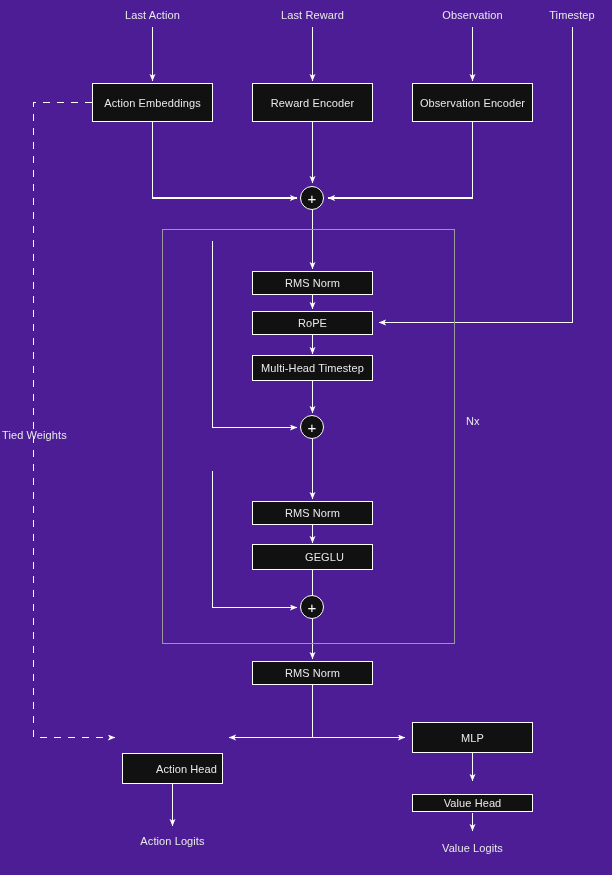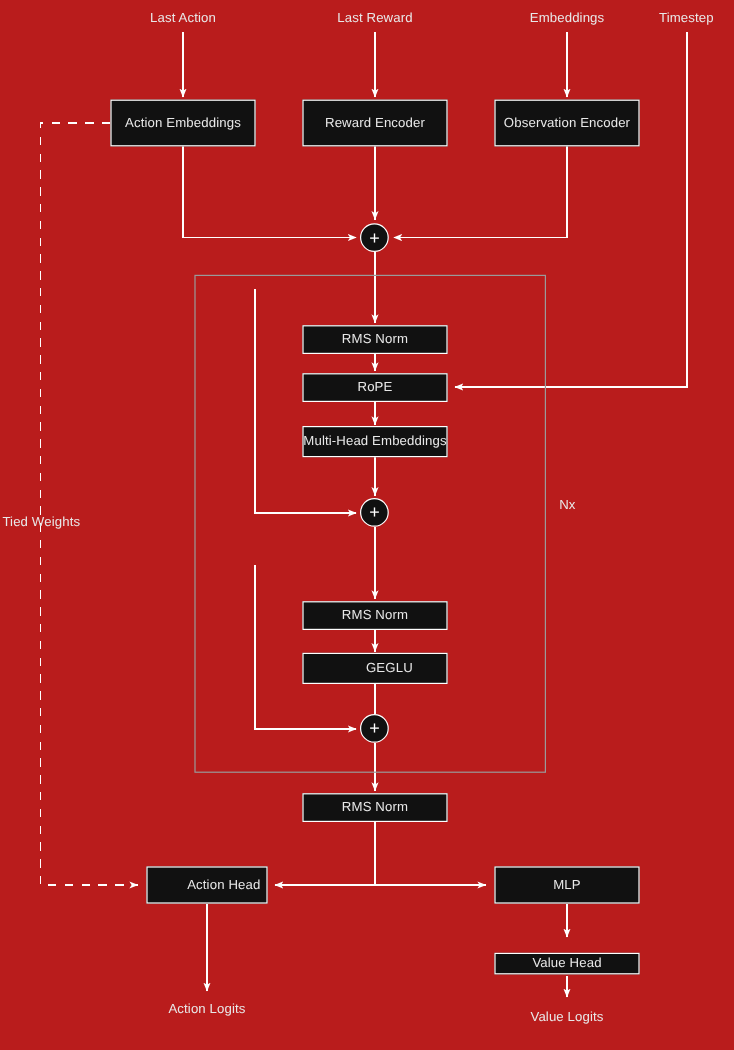--- a/index.html
+++ b/index.html
@@ -8,21 +8,21 @@
     padding: 0;
     background: #111111;
   }
   body {
     font-family: "Liberation Sans", sans-serif;
   }
   #diagram-root {
     position: relative;
     width: 612px;
     height: 875px;
-    background: #b91c1c;
+    background: #4c1d95;
     overflow: hidden;
   }
   #diagram-svg {
     position: absolute;
     top: 0;
     left: 0;
     width: 612px;
     height: 875px;
   }
   .node-box {
@@ -129,44 +129,44 @@
       <path d="M472.5,813 L472.5,831" marker-end="url(#arrowhead)"></path>
     </g>
 
     <g stroke="#ffffff" stroke-width="1.1" fill="none" stroke-dasharray="7,7" shape-rendering="crispEdges">
       <path d="M92,102.5 L33.5,102.5 L33.5,737.5 L115,737.5" marker-end="url(#arrowhead)"></path>
     </g>
   </svg>
 
   <div class="free-label" style="left:102px; top:9px; width:101px;">Last Action</div>
   <div class="free-label" style="left:262px; top:9px; width:101px;">Last Reward</div>
-  <div class="free-label" style="left:422px; top:9px; width:101px;">Embeddings</div>
+  <div class="free-label" style="left:422px; top:9px; width:101px;">Observation</div>
   <div class="free-label" style="left:532px; top:9px; width:80px;text-align:center;">Timestep</div>
 
   <div class="node-box" style="left:92px; top:83px; width:121px; height:39px;">Action Embeddings</div>
   <div class="node-box" style="left:252px; top:83px; width:121px; height:39px;">Reward Encoder</div>
   <div class="node-box" style="left:412px; top:83px; width:121px; height:39px;text-align:right;">Observation Encoder</div>
 
   <div class="plus-node" style="left:300px; top:186px;">+</div>
 
   <div class="group-box" style="left:162px; top:229px; width:293px; height:415px;"></div>
   <div class="free-label" style="left:466px; top:415px; width:40px; text-align:left;">Nx</div>
 
   <div class="node-box" style="left:252px; top:271px; width:121px; height:24px;">RMS Norm</div>
   <div class="node-box" style="left:252px; top:311px; width:121px; height:24px;">RoPE</div>
-  <div class="node-box" style="left:252px; top:355px; width:121px; height:26px;">Multi-Head Embeddings</div>
+  <div class="node-box" style="left:252px; top:355px; width:121px; height:26px;">Multi-Head Timestep</div>
   <div class="plus-node" style="left:300px; top:415px;">+</div>
 
   <div class="node-box" style="left:252px; top:501px; width:121px; height:24px;">RMS Norm</div>
   <div class="node-box" style="left:252px; top:544px; width:121px; height:26px;padding-left:24px;">GEGLU</div>
   <div class="plus-node" style="left:300px; top:595px;">+</div>
 
   <div class="node-box" style="left:252px; top:661px; width:121px; height:24px;">RMS Norm</div>
 
-  <div class="node-box" style="left:122px; top:722px; width:101px; height:31px;padding-left:28px;">Action Head</div>
+  <div class="node-box" style="left:122px; top:753px; width:101px; height:31px;padding-left:28px;">Action Head</div>
   <div class="node-box" style="left:412px; top:722px; width:121px; height:31px;">MLP</div>
   <div class="node-box" style="left:412px; top:794px; width:121px; height:18px;">Value Head</div>
 
   <div class="free-label" style="left:122px; top:835px; width:101px;">Action Logits</div>
   <div class="free-label" style="left:422px; top:842px; width:101px;">Value Logits</div>
 
   <div class="free-label" style="left:2px; top:429px; width:96px; text-align:left;">Tied Weights</div>
 
 </div>
 

